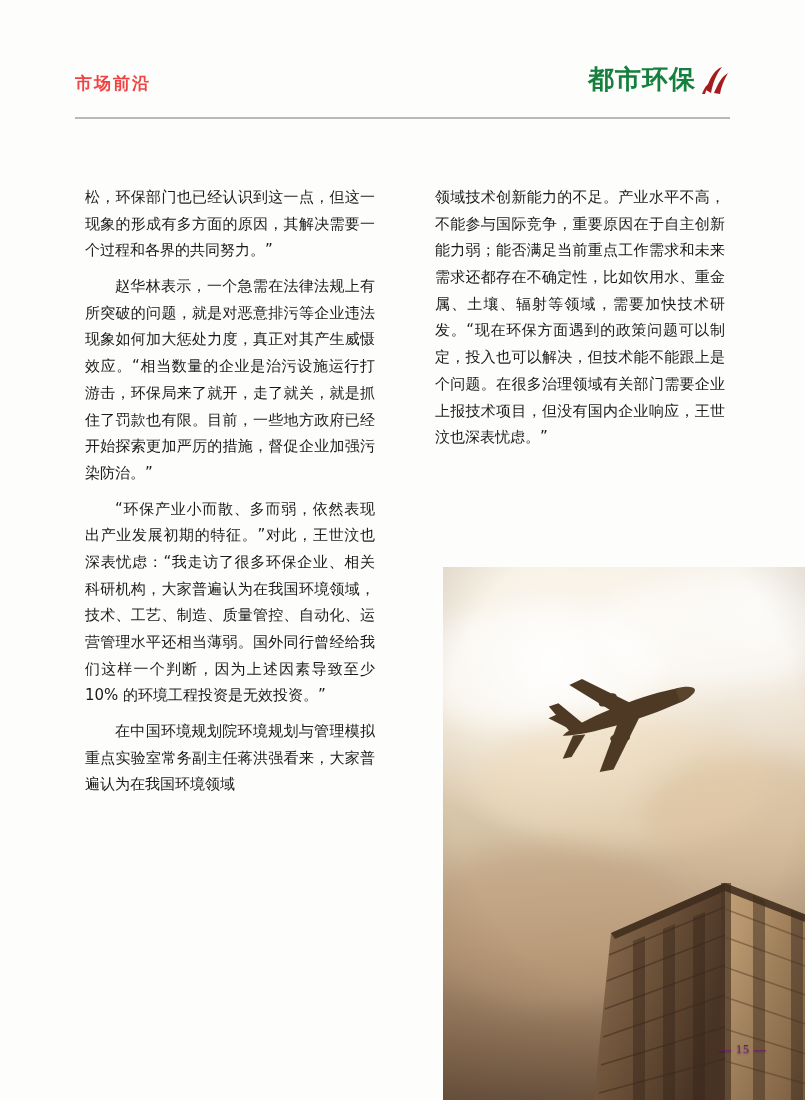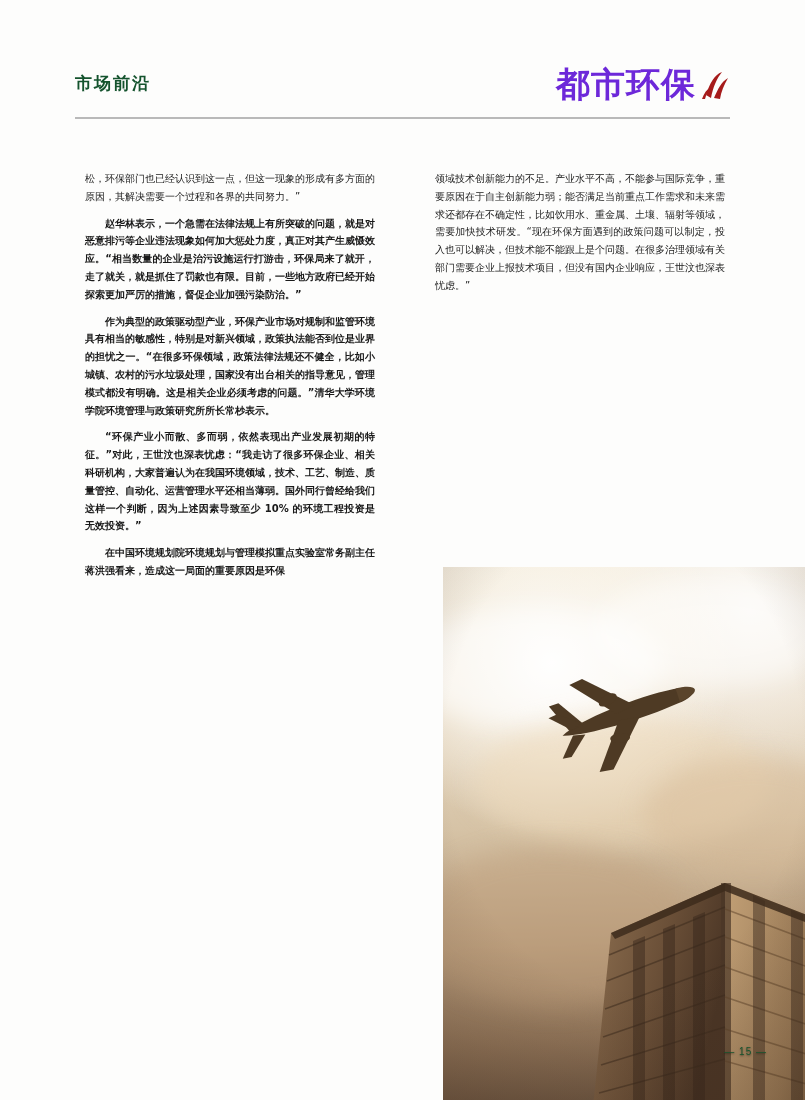--- a/index.html
+++ b/index.html
@@ -39,69 +39,68 @@
     height: 2px;
     background: #b9b9b9;
   }
   .section-title {
     position: absolute;
     left: 0;
     top: 10px;
     font-size: 17px;
     font-weight: bold;
     letter-spacing: 2px;
-    color: #14532d;
+    color: #ef4444;
     font-family: "DejaVu Sans", sans-serif;
   }
   .masthead {
     position: absolute;
     right: 0;
     top: 0px;
     display: flex;
     align-items: center;
     gap: 4px;
   }
   .masthead-text {
-    font-size: 34px;
+    font-size: 26px;
     font-weight: bold;
     letter-spacing: 1px;
-    color: #6d28d9;
+    color: #15803d;
     font-family: Liberation Serif, serif;
   }
   .masthead-mark {
     position: relative;
     width: 30px;
     height: 32px;
   }
   .masthead-mark svg { display: block; }
 
   
   .col {
     position: absolute;
-    top: 170px;
+    top: 184px;
     width: 290px;
     font-family: "DejaVu Sans", sans-serif;
-    font-size: 10px;
+    font-size: 15px;
     line-height: 1.78;
     color: #1a1a1a;
     text-align: justify;
   }
   .col-left { left: 85px; }
   .col-right { left: 435px; width: 290px; }
 
   .col p {
     margin: 0 0 0 0;
     text-indent: 0;
   }
   .col p.indent {
     text-indent: 2em;
   }
   .col p + p {
     margin-top: 9px;
-    font-weight: bold;
   }
 
   
   .photo {
     position: absolute;
     left: 443px;
     top: 567px;
     width: 362px;
     height: 533px;
     overflow: hidden;
@@ -150,23 +149,23 @@
     left: 0; top: 0; width: 100%; height: 100%;
     background: radial-gradient(ellipse 90% 80% at 50% 35%, rgba(0,0,0,0) 55%, rgba(60,40,25,0.25) 100%);
     pointer-events: none;
   }
 
   
   .page-number {
     position: absolute;
     right: 38px;
     bottom: 43px;
-    font-size: 10px;
-    color: #14532d;
-    font-family: Liberation Sans, sans-serif;
+    font-size: 12px;
+    color: #701a75;
+    font-family: Liberation Serif, serif;
     letter-spacing: 1px;
     text-shadow: 0 1px 2px rgba(0,0,0,0.5);
   }
 </style>
 </head>
 <body>
 
 <div class="page">
 
   <div class="header">
@@ -180,23 +179,22 @@
           <path d="M2 30 C4 24, 7 20, 11 18 C8 22, 6 26, 5 30 Z" fill="#a61b1b"></path>
         </svg>
       </div>
     </div>
     <div class="header-rule"></div>
   </div>
 
   <div class="col col-left">
     <p>松，环保部门也已经认识到这一点，但这一现象的形成有多方面的原因，其解决需要一个过程和各界的共同努力。”</p>
     <p class="indent">赵华林表示，一个急需在法律法规上有所突破的问题，就是对恶意排污等企业违法现象如何加大惩处力度，真正对其产生威慑效应。“相当数量的企业是治污设施运行打游击，环保局来了就开，走了就关，就是抓住了罚款也有限。目前，一些地方政府已经开始探索更加严厉的措施，督促企业加强污染防治。”</p>
-    <p class="indent">作为典型的政策驱动型产业，环保产业市场对规制和监管环境具有相当的敏感性，特别是对新兴领域，政策执法能否到位是业界的担忧之一。“在很多环保领域，政策法律法规还不健全，比如小城镇、农村的污水垃圾处理，国家没有出台相关的指导意见，管理模式都没有明确。这是相关企业必须考虑的问题。”清华大学环境学院环境管理与政策研究所所长常杪表示。</p>
     <p class="indent">“环保产业小而散、多而弱，依然表现出产业发展初期的特征。”对此，王世汶也深表忧虑：“我走访了很多环保企业、相关科研机构，大家普遍认为在我国环境领域，技术、工艺、制造、质量管控、自动化、运营管理水平还相当薄弱。国外同行曾经给我们这样一个判断，因为上述因素导致至少 10% 的环境工程投资是无效投资。”</p>
-    <p class="indent">在中国环境规划院环境规划与管理模拟重点实验室常务副主任蒋洪强看来，造成这一局面的重要原因是环保</p>
+    <p class="indent">在中国环境规划院环境规划与管理模拟重点实验室常务副主任蒋洪强看来，大家普遍认为在我国环境领域</p>
   </div>
 
   <div class="col col-right">
     <p>领域技术创新能力的不足。产业水平不高，不能参与国际竞争，重要原因在于自主创新能力弱；能否满足当前重点工作需求和未来需求还都存在不确定性，比如饮用水、重金属、土壤、辐射等领域，需要加快技术研发。“现在环保方面遇到的政策问题可以制定，投入也可以解决，但技术能不能跟上是个问题。在很多治理领域有关部门需要企业上报技术项目，但没有国内企业响应，王世汶也深表忧虑。”</p>
   </div>
 
   <div class="photo">
     <div class="photo-sky"></div>
     <div class="cloud c1"></div>
     <div class="cloud c2"></div>

